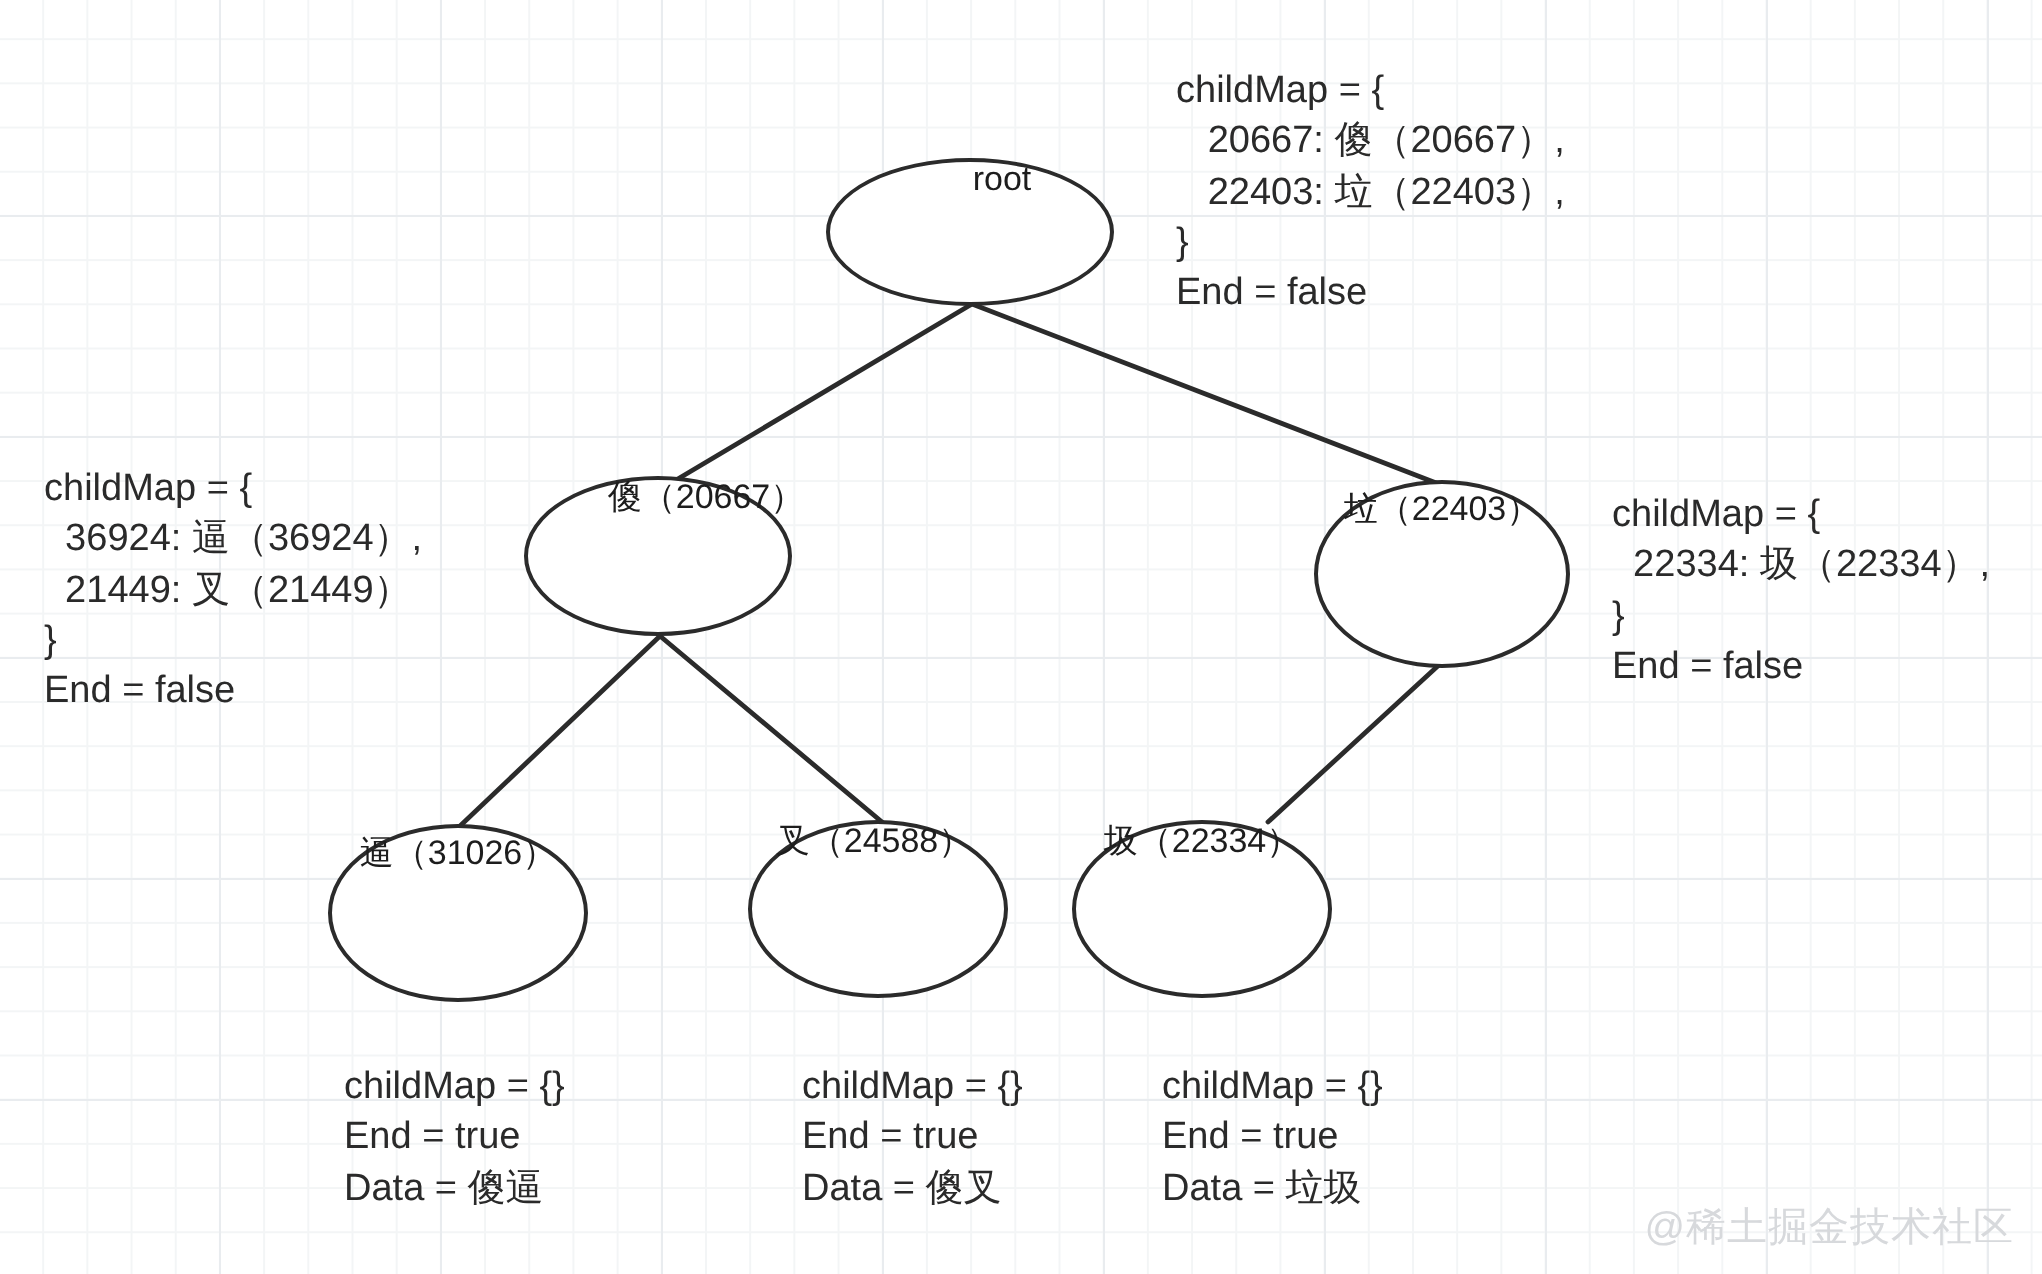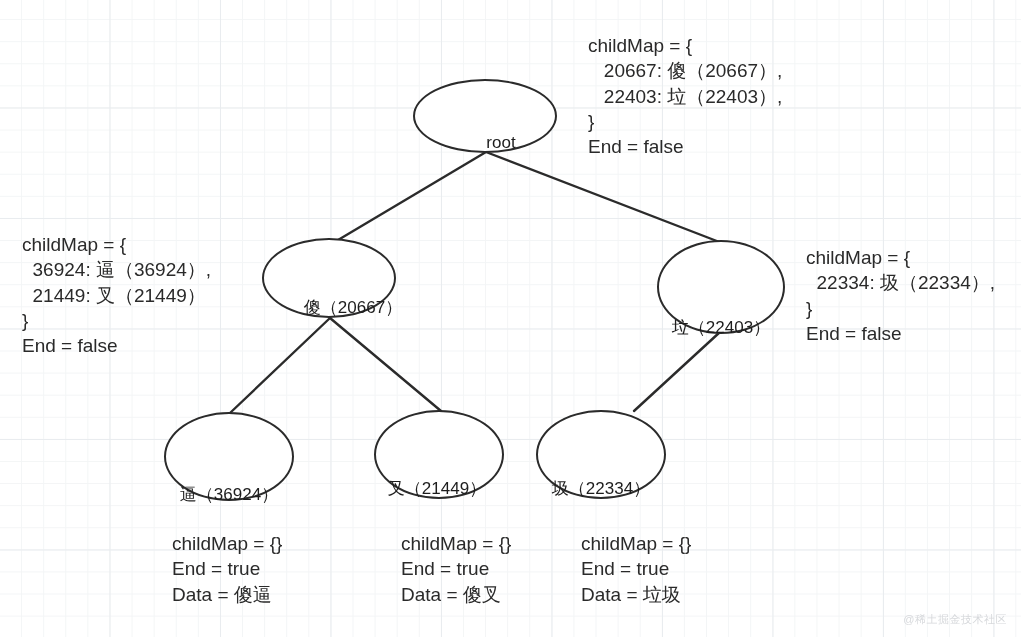--- a/index.html
+++ b/index.html
@@ -38,42 +38,42 @@
     width: 1021px;
     height: 637px;
   }
   .node {
     position: absolute;
     box-sizing: border-box;
     border: 2.4px solid #2b2b2b;
     border-radius: 50%;
     background: #ffffff;
     display: flex;
-    align-items: flex-end;
+    align-items: flex-start;
     justify-content: center;
   }
   .node-label {
     color: #1d1d1d;
     font-size: 17px;
     white-space: nowrap;
     line-height: 1;
   }
   .annot {
     position: absolute;
     color: #2a2a2a;
     font-size: 19px;
     line-height: 1.33;
     white-space: pre;
   }
   .watermark {
     position: absolute;
     right: 14px;
     bottom: 10px;
     color: #d7d9dc;
-    font-size: 11px;
+    font-size: 20px;
     letter-spacing: 0.5px;
     white-space: nowrap;
   }
 </style>
 </head>
 <body>
 
 <div id="canvas">
 
   <svg id="edges" viewBox="0 0 1021 637" xmlns="http://www.w3.org/2000/svg">
@@ -88,24 +88,24 @@
       <div class="node" style="left: 413px; top: 79px; width: 144px; height: 74px;">
         <span class="node-label" style="transform: translate(16px, 0px);">root</span>
       </div>
       <div class="node" style="left: 262px; top: 238px; width: 134px; height: 80px;">
         <span class="node-label" style="transform: translate(0px, 0px); margin-left: 48px;">傻（20667）</span>
       </div>
       <div class="node" style="left: 657px; top: 240px; width: 128px; height: 94px;">
         <span class="node-label" style="transform: translate(0px, 4px);">垃（22403）</span>
       </div>
       <div class="node" style="left: 164px; top: 412px; width: 130px; height: 89px;">
-        <span class="node-label" style="transform: translate(0px, 4px);">逼（36924）</span>
+        <span class="node-label" style="transform: translate(0px, 4px);">逼（31026）</span>
       </div>
       <div class="node" style="left: 374px; top: 410px; width: 130px; height: 89px;">
-        <span class="node-label" style="transform: translate(-2px, 0px);">叉（21449）</span>
+        <span class="node-label" style="transform: translate(-2px, 0px);">叉（24588）</span>
       </div>
       <div class="node" style="left: 536px; top: 410px; width: 130px; height: 89px;">
         <span class="node-label" style="transform: translate(0px, 0px);">圾（22334）</span>
       </div>
     </div>
 
   <div id="annot-layer">
       <div class="annot" style="left: 588px; top: 33px;">childMap = {
    20667: 傻（20667）,
    22403: 垃（22403）,

